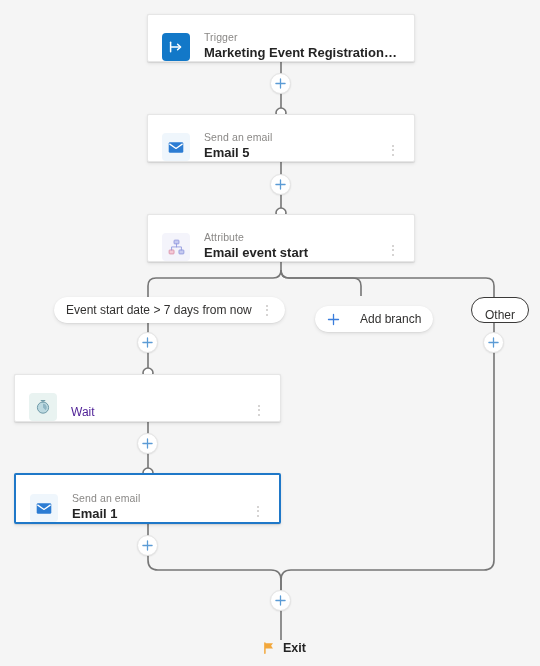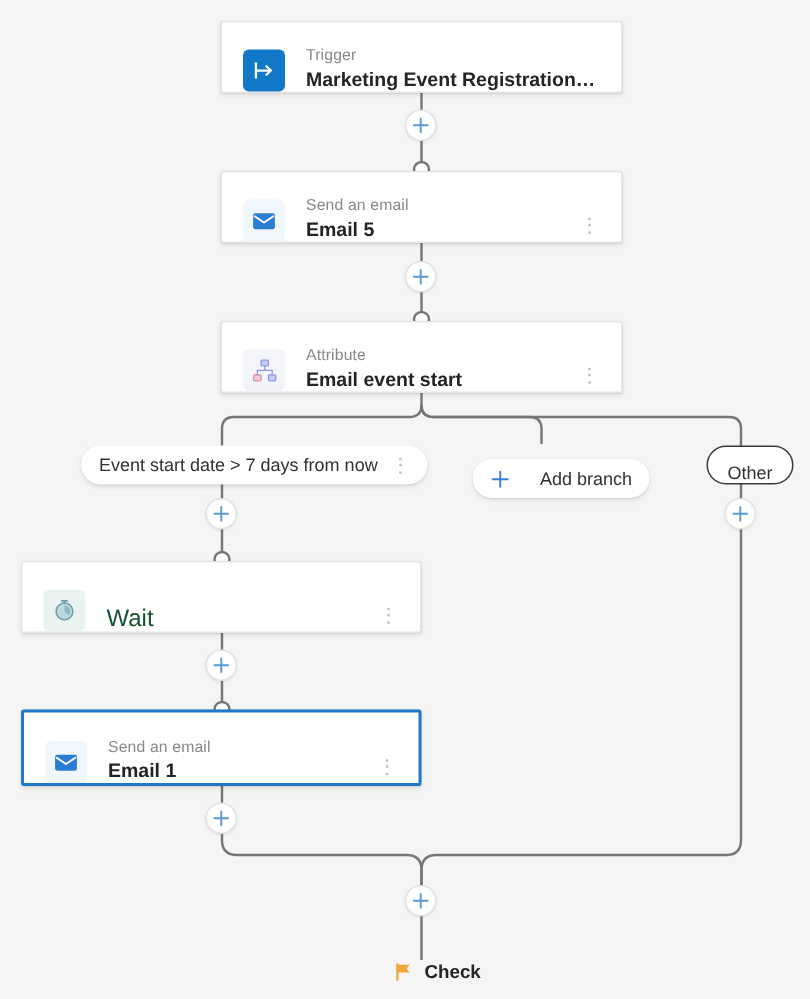--- a/index.html
+++ b/index.html
@@ -81,23 +81,23 @@
   .node-title {
     font-size: 13px;
     color: #242424;
     line-height: 17px;
     font-weight: 600;
     white-space: nowrap;
     overflow: hidden;
     text-overflow: ellipsis;
   }
   .node-title.muted {
-    color: #14532d;
+    color: #4c1d95;
     font-weight: 400;
-    font-size: 16px;
+    font-size: 12px;
   }
   .kebab {
     flex: 0 0 auto;
     width: 14px;
     height: 22px;
     display: flex;
     flex-direction: column;
     align-items: center;
     justify-content: center;
     gap: 2.5px;
@@ -374,16 +374,16 @@
     </svg>
   </div>
 
   <div id="exit-node" style="left:262px; top:641px;">
     <span style="display:flex;">
       <svg width="14" height="14" viewBox="0 0 14 14" aria-hidden="true">
         <path d="M3 2.2 h8 l-1.9 2.6 L11 7.4 H3 Z" fill="#f2a73b"></path>
         <path d="M2.9 1.9 V12.2" stroke="#f2a73b" stroke-width="1.5" stroke-linecap="round"></path>
       </svg>
     </span>
-    <span class="exit-label">Check</span>
+    <span class="exit-label">Exit</span>
   </div>
 
 </div>
 
 </body></html>

